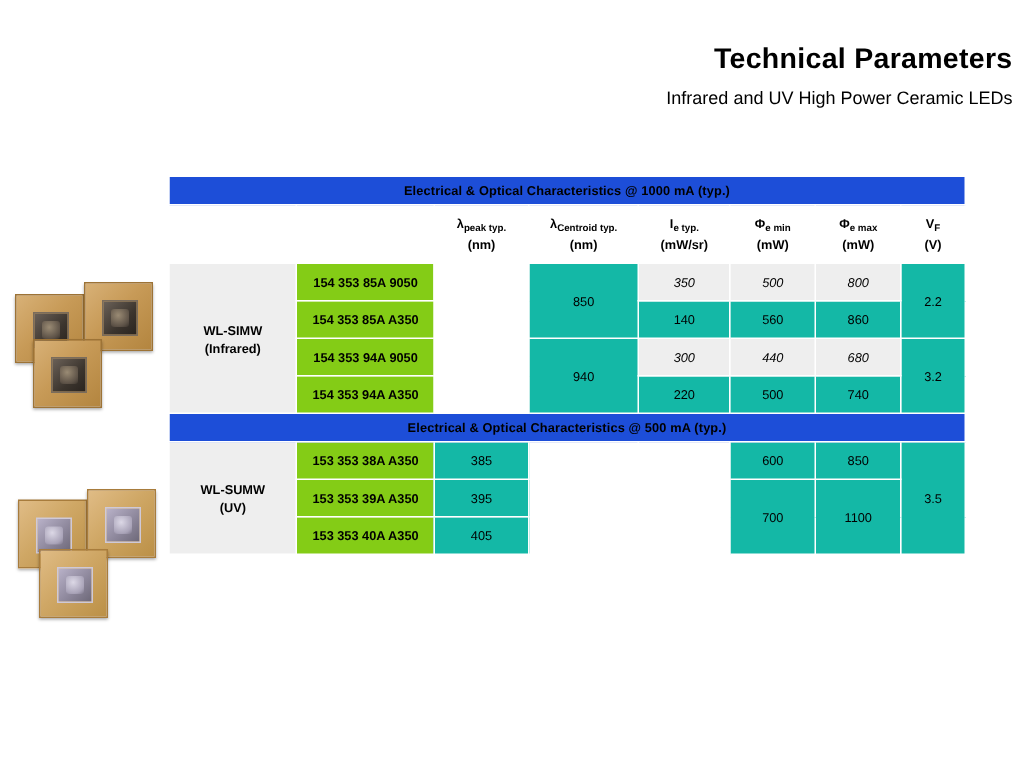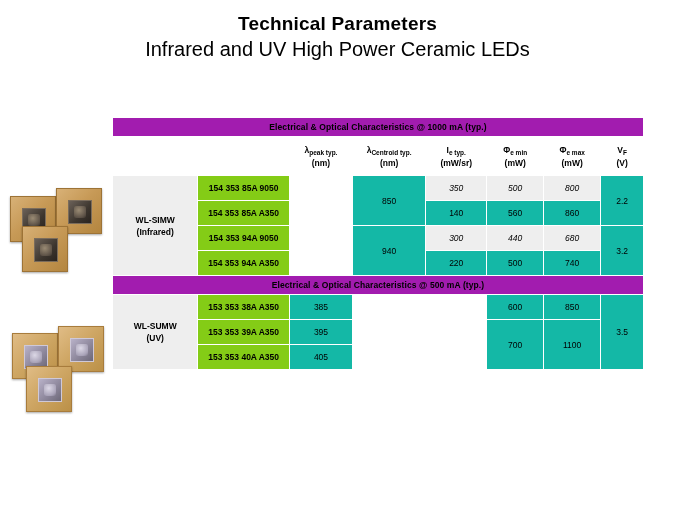--- a/index.html
+++ b/index.html
@@ -13,32 +13,32 @@
     font-family: "Liberation Sans", sans-serif;
     overflow: hidden;
     position: relative;
   }
   .slide {
     position: relative;
     width: 675px;
     height: 506px;
   }
   .title-block {
-    text-align: center;
-    padding-top: 12px;
+    text-align: right;
+    padding-top: 28px;
   }
   .title-main {
     font-size: 19px;
     font-weight: bold;
     color: #000000;
     letter-spacing: 0.2px;
     line-height: 24px;
   }
   .title-sub {
-    font-size: 20px;
+    font-size: 12px;
     font-weight: normal;
     color: #000000;
     line-height: 24px;
     margin-top: 1px;
   }
 
   
   .table-wrap {
     position: absolute;
     left: 112px;
@@ -52,21 +52,21 @@
   }
   table.specs td, table.specs th {
     border: 1px solid #ffffff;
     font-size: 8.5px;
     color: #000000;
     text-align: center;
     vertical-align: middle;
     padding: 0;
   }
   .band {
-    background: #a21caf;
+    background: #1d4ed8;
     color: #ffffff;
     font-size: 10px;
     font-weight: bold;
     text-align: left;
     padding: 4px 0 4px 8px;
     height: 18px;
     letter-spacing: 0.1px;
   }
   .hdr {
     background: #ffffff;

